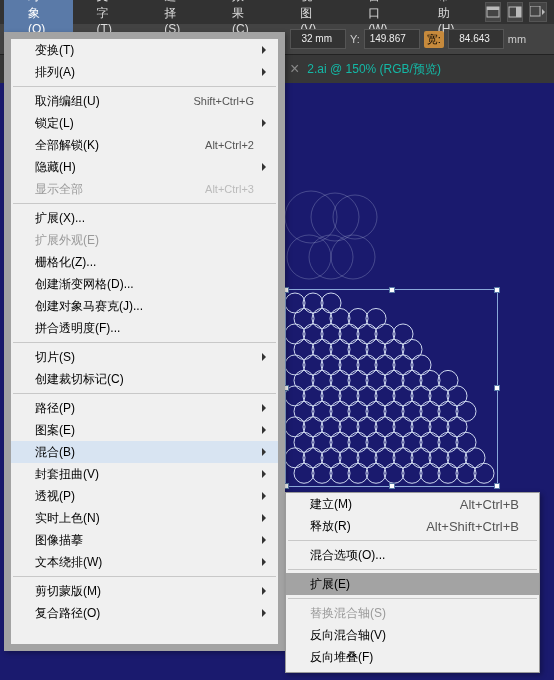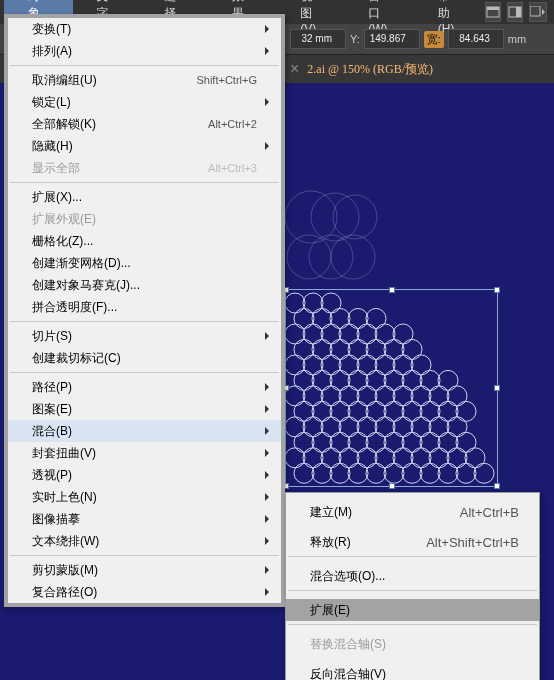--- a/index.html
+++ b/index.html
@@ -12,49 +12,49 @@
 .menubar .tbtn { width: 24px; height: 20px; background: #444; margin: 0 3px; border: 1px solid #555; display: flex; align-items: center; justify-content: center; }
 .menubar .tbtn svg { display: block; }
 
 .toolbar { height: 31px; background: #434343; display: flex; align-items: center; padding-left: 290px; gap: 4px; border-bottom: 1px solid #222; }
 .toolbar .lbl { font-size: 11px; color: #ccc; }
 .toolbar .fld { width: 56px; height: 20px; background: #333; border: 1px solid #555; color: #eee; font-size: 10px; text-align: right; padding-right: 13px; line-height: 18px; }
 .toolbar .tag { background: #c78a3c; color: #000; font-size: 11px; padding: 1px 3px; border-radius: 2px; }
 
 .tabbar { height: 28px; background: #373737; display: flex; align-items: center; padding-left: 290px; }
 .tabbar .sep { color: #888; margin-right: 8px; }
-.tabbar .tab { font-size: 12px; color: #fdba74; font-family: Liberation Serif, serif; }
+.tabbar .tab { font-size: 12px; color: #14b8a6; }
 
 .canvas { position: absolute; left: 285px; top: 83px; right: 0; bottom: 0; background: #1a1a6e; }
 .selbox { position: absolute; left: 0px; top: 206px; width: 213px; height: 198px; border: 1px solid #8aa8d8; }
 .selbox .h { position: absolute; width: 6px; height: 6px; background: #fff; border: 1px solid #5a7aa8; }
 .selbox .h.tl { top: -3px; left: -3px; }
 .selbox .h.tm { top: -3px; left: 50%; margin-left: -3px; }
 .selbox .h.tr { top: -3px; right: -3px; }
 .selbox .h.ml { top: 50%; left: -3px; margin-top: -3px; }
 .selbox .h.mr { top: 50%; right: -3px; margin-top: -3px; }
 .selbox .h.bl { bottom: -3px; left: -3px; }
 .selbox .h.bm { bottom: -3px; left: 50%; margin-left: -3px; }
 .selbox .h.br { bottom: -3px; right: -3px; }
 .circles { position: absolute; left: 0; top: 100px; width: 230px; height: 310px; overflow: visible; }
 .circles circle { fill: none; stroke: #ccd6ee; stroke-width: 1; }
 .circles .top circle { stroke-opacity: 0.25; }
 
-.dropdown { position: absolute; left: 4px; top: 14px; width: 281px; background: #f0f0f0; border: 4px solid #a3a3a3; box-shadow: 2px 2px 5px rgba(0,0,0,.3); padding-bottom: 0; }
+.dropdown { position: absolute; left: 4px; top: 32px; width: 281px; background: #f0f0f0; border: 7px solid #a3a3a3; box-shadow: 2px 2px 5px rgba(0,0,0,.3); padding-bottom: 20px; }
 .dropdown .row { display: flex; align-items: center; height: 22px; font-size: 12px; color: #000; padding: 0 24px 0 24px; position: relative; cursor: default; }
 .dropdown .row .lbl { flex: 1; }
 .dropdown .row .sc { color: #555; font-size: 11px; }
 .dropdown .row.dis { color: #9a9a9a; }
 .dropdown .row.dis .sc { color: #bbb; }
 .dropdown .row.sub::after { content: ""; position: absolute; right: 8px; top: 7px; border: 4px solid transparent; border-left-color: #333; }
 .dropdown .row.hl { background: #d8e4f2; }
 .dropdown .sep { height: 1px; background: #c8c8c8; margin: 3px 2px; }
 
 .submenu { position: absolute; left: 285px; top: 492px; width: 255px; background: #f0f0f0; border: 1px solid #9a9a9a; box-shadow: 2px 2px 5px rgba(0,0,0,.3); padding-bottom: 4px; }
-.submenu .row { display: flex; align-items: center; height: 22px; font-size: 12px; color: #000; padding: 0 20px 0 24px; cursor: default; margin-top: 8px; }
+.submenu .row { display: flex; align-items: center; height: 22px; font-size: 12px; color: #000; padding: 0 20px 0 24px; cursor: default; }
 .submenu .row .lbl { flex: 1; }
 .submenu .row .sc { color: #555; font-size: 13px; }
 .submenu .row.dis { color: #9a9a9a; }
 .submenu .row.hl { background: #a3a3a3; }
 .submenu .sep { height: 1px; background: #c8c8c8; margin: 3px 2px; }
 </style>
 </head>
 <body>
 
 <div class="menubar">

